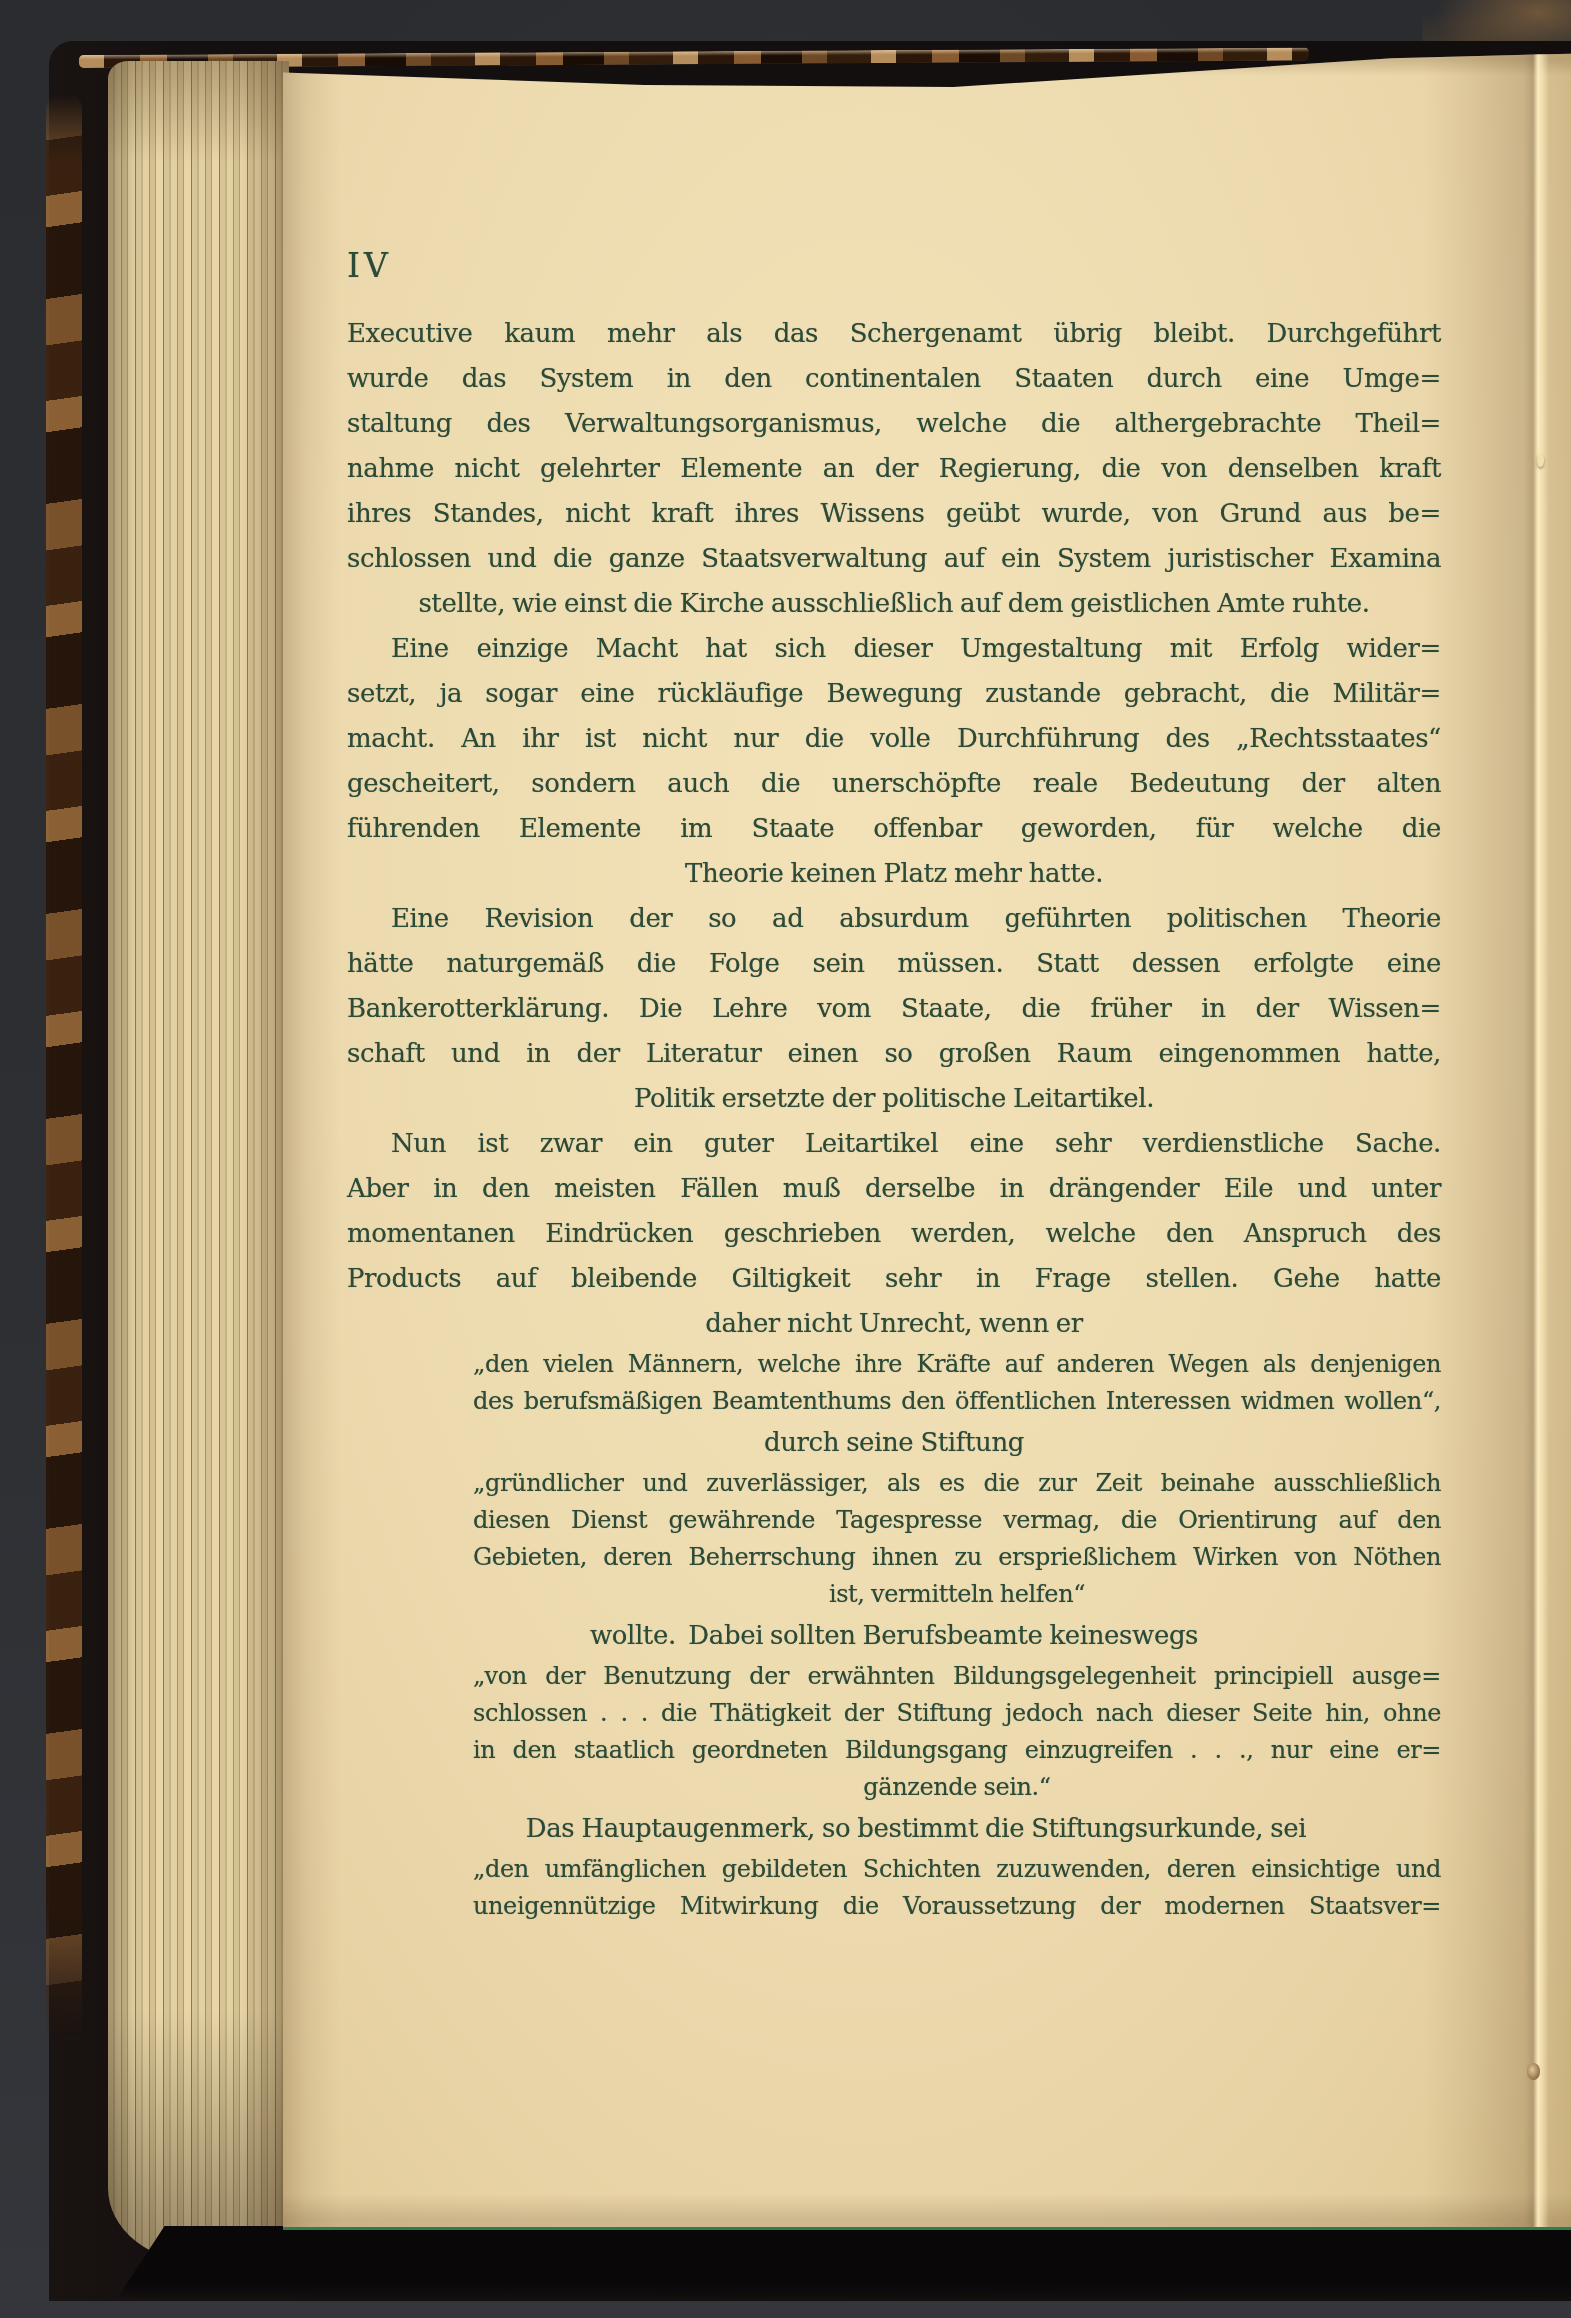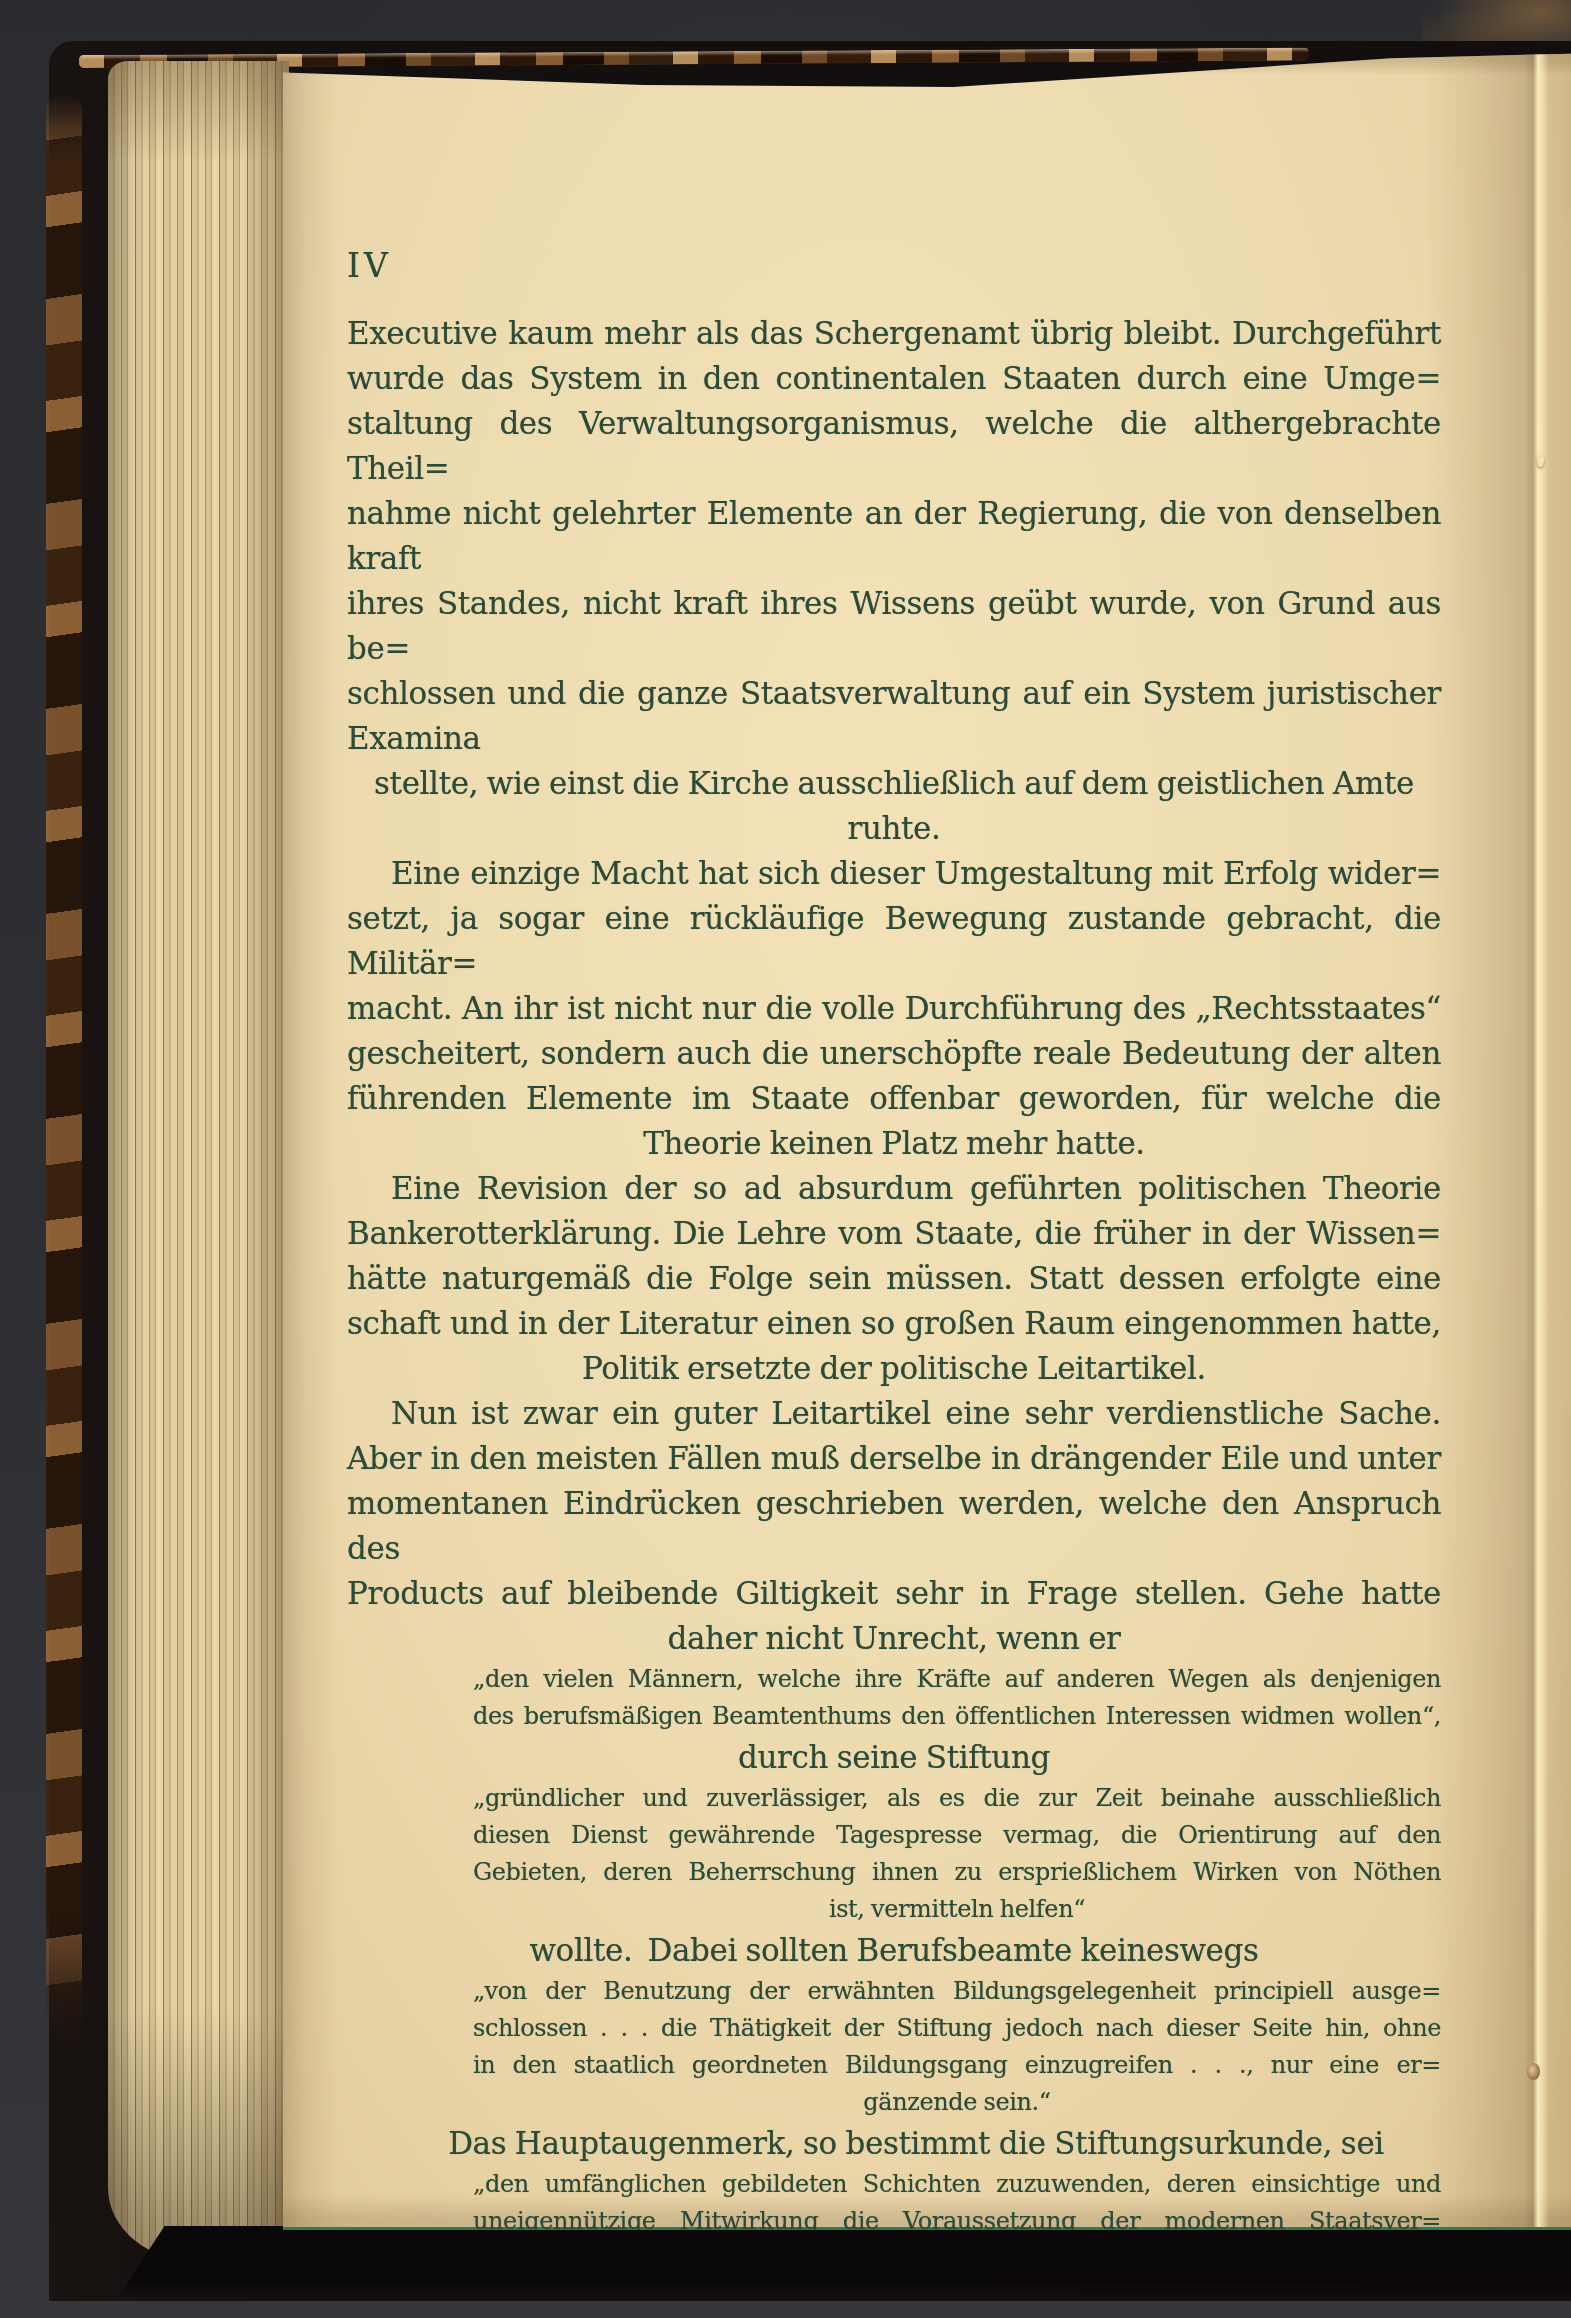--- a/index.html
+++ b/index.html
@@ -66,21 +66,21 @@
     background:linear-gradient(90deg,
       rgba(110,80,40,0) 0, rgba(110,80,40,0.10) 47px, rgba(95,65,30,0.22) 101px,
       rgba(80,55,25,0.32) 110px, rgba(253,238,194,0.9) 115px, rgba(246,226,176,0.5) 120px,
       rgba(120,90,45,0.16) 126px, rgba(135,100,50,0.24) 149px);}
   .page-number{position:absolute;left:64px;top:194px;font-size:33px;
     letter-spacing:3.9px;color:var(--ink,#2c4a38);
     text-shadow:0 0 0.8px rgba(44,74,56,0.6);}
   .text-block{position:absolute;left:64px;top:259px;width:1094px;
     color:var(--ink,#2c4a38);text-shadow:0 0 0.8px rgba(44,74,56,0.55);}
   .line{width:100%;box-sizing:border-box;letter-spacing:-0.4px;word-spacing:-0.8px;}
-  .line.main{font-size:31px;line-height:45px;}
+  .line.main{font-size:26px;line-height:45px;}
   .line.quote{font-size:24px;line-height:37px;padding-left:126px;}
   .line.indent{text-indent:44px;}
   .line.justify{text-align:justify;text-align-last:justify;}
   .line:not(.justify){text-align:center;}
   .speck{position:absolute;border-radius:50%;}
   .speck.s1{left:1244px;top:2011px;width:13.4px;height:16.5px;
     background:radial-gradient(ellipse at 40% 40%, #e3c794, #8a6a42 75%);}
   .speck.s2{left:1254px;top:402px;width:7px;height:12.6px;background:#f3e0ae;
     box-shadow:0 1.6px 2.4px rgba(90,60,25,0.5);}
 </style>
@@ -107,22 +107,22 @@
         <div class="line main justify">ihres Standes, nicht kraft ihres Wissens geübt wurde, von Grund aus be=</div>
         <div class="line main justify">schlossen und die ganze Staatsverwaltung auf ein System juristischer Examina</div>
         <div class="line main">stellte, wie einst die Kirche ausschließlich auf dem geistlichen Amte ruhte.</div>
         <div class="line main indent justify">Eine einzige Macht hat sich dieser Umgestaltung mit Erfolg wider=</div>
         <div class="line main justify">setzt, ja sogar eine rückläufige Bewegung zustande gebracht, die Militär=</div>
         <div class="line main justify">macht. An ihr ist nicht nur die volle Durchführung des „Rechtsstaates“</div>
         <div class="line main justify">gescheitert, sondern auch die unerschöpfte reale Bedeutung der alten</div>
         <div class="line main justify">führenden Elemente im Staate offenbar geworden, für welche die</div>
         <div class="line main">Theorie keinen Platz mehr hatte.</div>
         <div class="line main indent justify">Eine Revision der so ad absurdum geführten politischen Theorie</div>
+        <div class="line main justify">hätte naturgemäß die Folge sein müssen. Statt dessen erfolgte eine</div>
         <div class="line main justify">Bankerotterklärung. Die Lehre vom Staate, die früher in der Wissen=</div>
-        <div class="line main justify">hätte naturgemäß die Folge sein müssen. Statt dessen erfolgte eine</div>
         <div class="line main justify">schaft und in der Literatur einen so großen Raum eingenommen hatte,</div>
         <div class="line main">Politik ersetzte der politische Leitartikel.</div>
         <div class="line main indent justify">Nun ist zwar ein guter Leitartikel eine sehr verdienstliche Sache.</div>
         <div class="line main justify">Aber in den meisten Fällen muß derselbe in drängender Eile und unter</div>
         <div class="line main justify">momentanen Eindrücken geschrieben werden, welche den Anspruch des</div>
         <div class="line main justify">Products auf bleibende Giltigkeit sehr in Frage stellen. Gehe hatte</div>
         <div class="line main">daher nicht Unrecht, wenn er</div>
         <div class="line quote justify">„den vielen Männern, welche ihre Kräfte auf anderen Wegen als denjenigen</div>
         <div class="line quote justify">des berufsmäßigen Beamtenthums den öffentlichen Interessen widmen wollen“,</div>
         <div class="line main">durch seine Stiftung</div>

